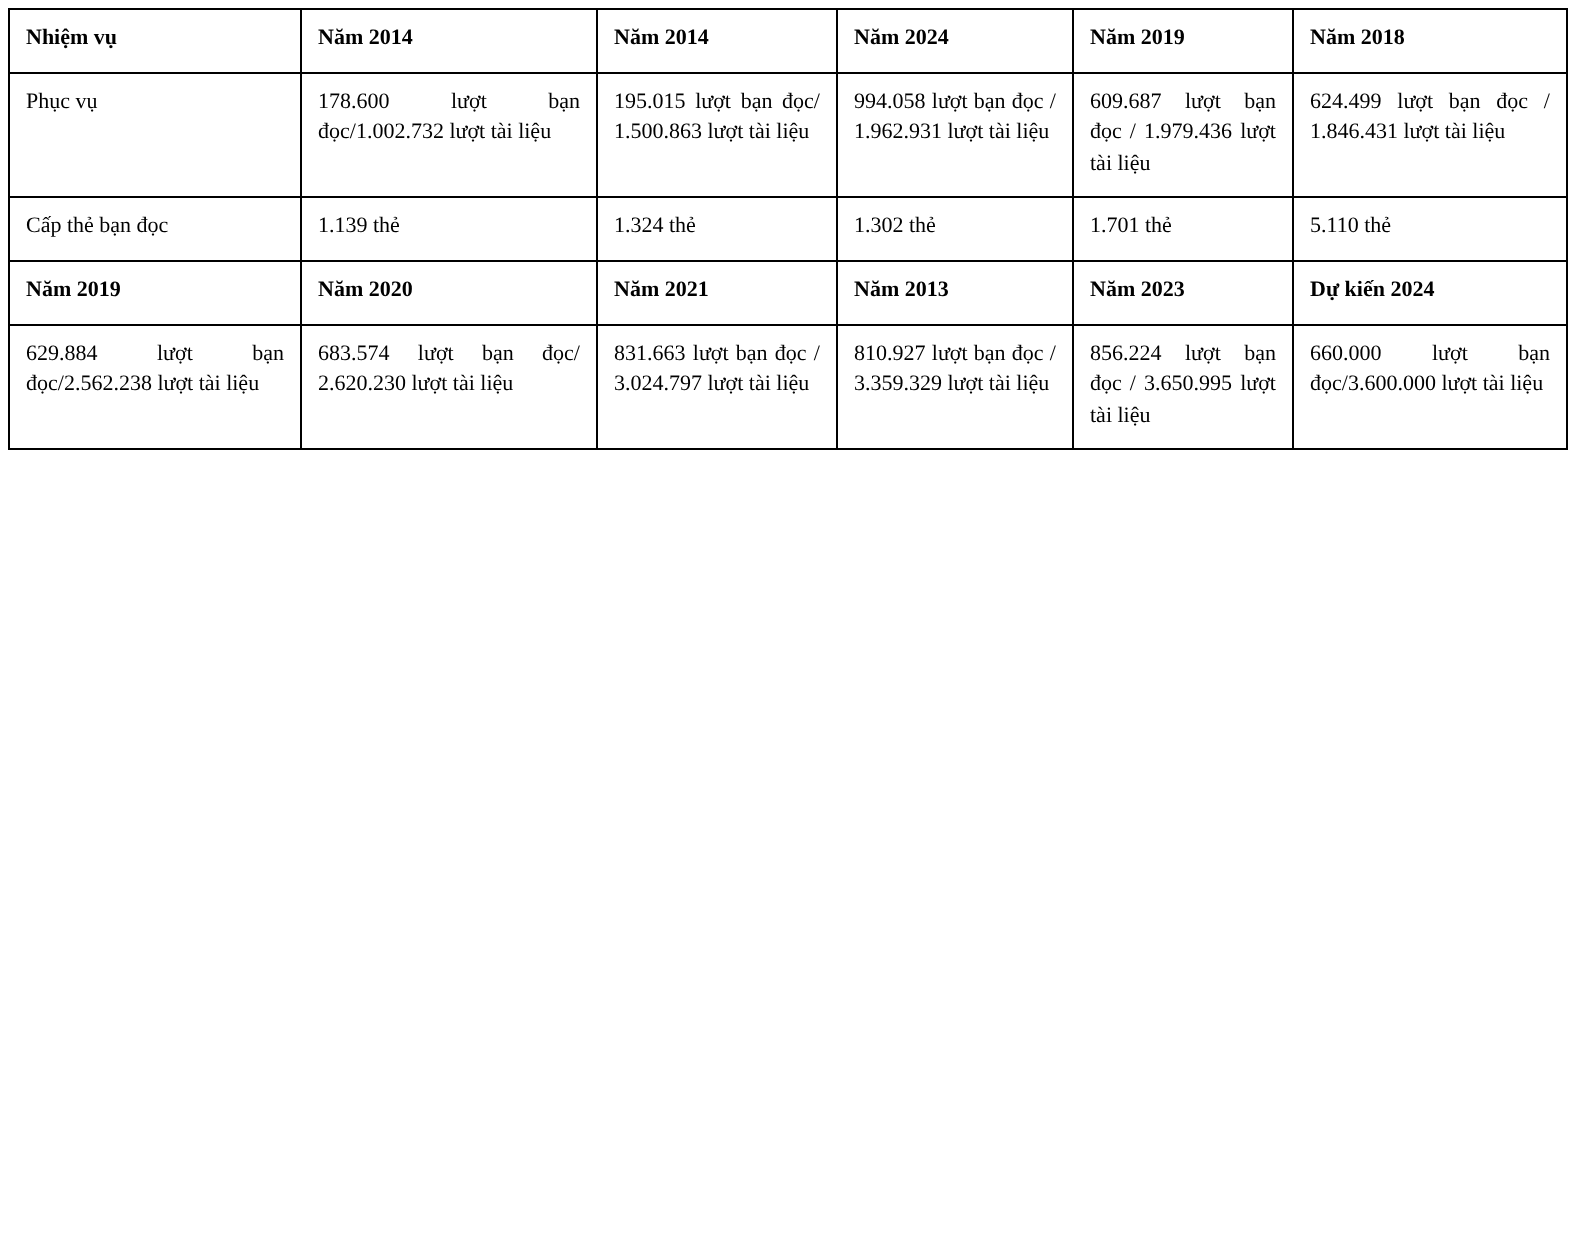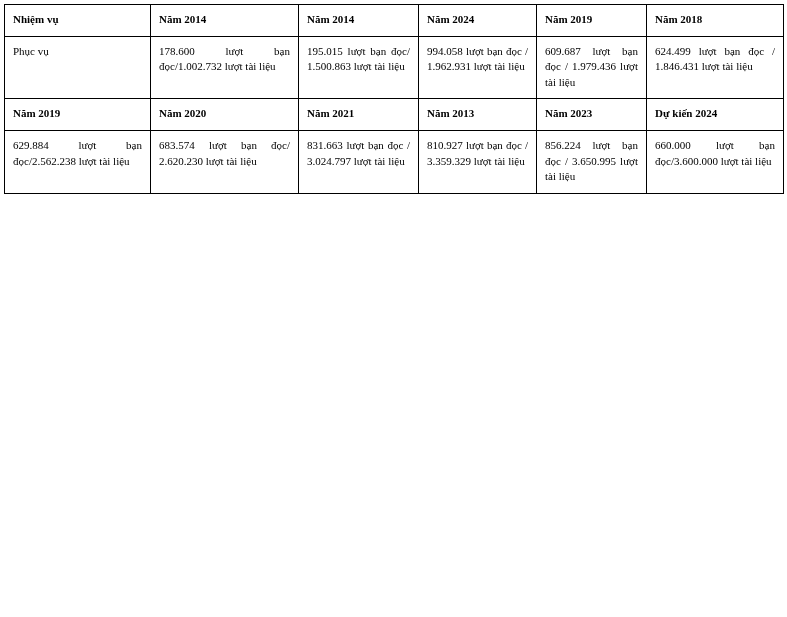--- a/index.html
+++ b/index.html
@@ -79,20 +79,28 @@
       </tr>
       <tr>
         <td>Phục vụ</td>
         <td>178.600 lượt bạn đọc/1.002.732 lượt tài liệu</td>
         <td>195.015 lượt bạn đọc/ 1.500.863 lượt tài liệu</td>
         <td>994.058 lượt bạn đọc / 1.962.931 lượt tài liệu</td>
         <td>609.687 lượt bạn đọc / 1.979.436 lượt tài liệu</td>
         <td>624.499 lượt bạn đọc / 1.846.431 lượt tài liệu</td>
       </tr>
       <tr>
+        <td>Cấp thẻ bạn đọc</td>
+        <td>1.139 thẻ</td>
+        <td>1.324 thẻ</td>
+        <td>1.302 thẻ</td>
+        <td>1.701 thẻ</td>
+        <td>5.110 thẻ</td>
+      </tr>
+      <tr>
         <td class="hdr">Năm 2019</td>
         <td class="hdr">Năm 2020</td>
         <td class="hdr">Năm 2021</td>
         <td class="hdr">Năm 2013</td>
         <td class="hdr">Năm 2023</td>
         <td class="hdr-just">Dự kiến 2024</td>
       </tr>
       <tr>
         <td>629.884 lượt bạn đọc/2.562.238 lượt tài liệu</td>
         <td>683.574 lượt bạn đọc/ 2.620.230 lượt tài liệu</td>

